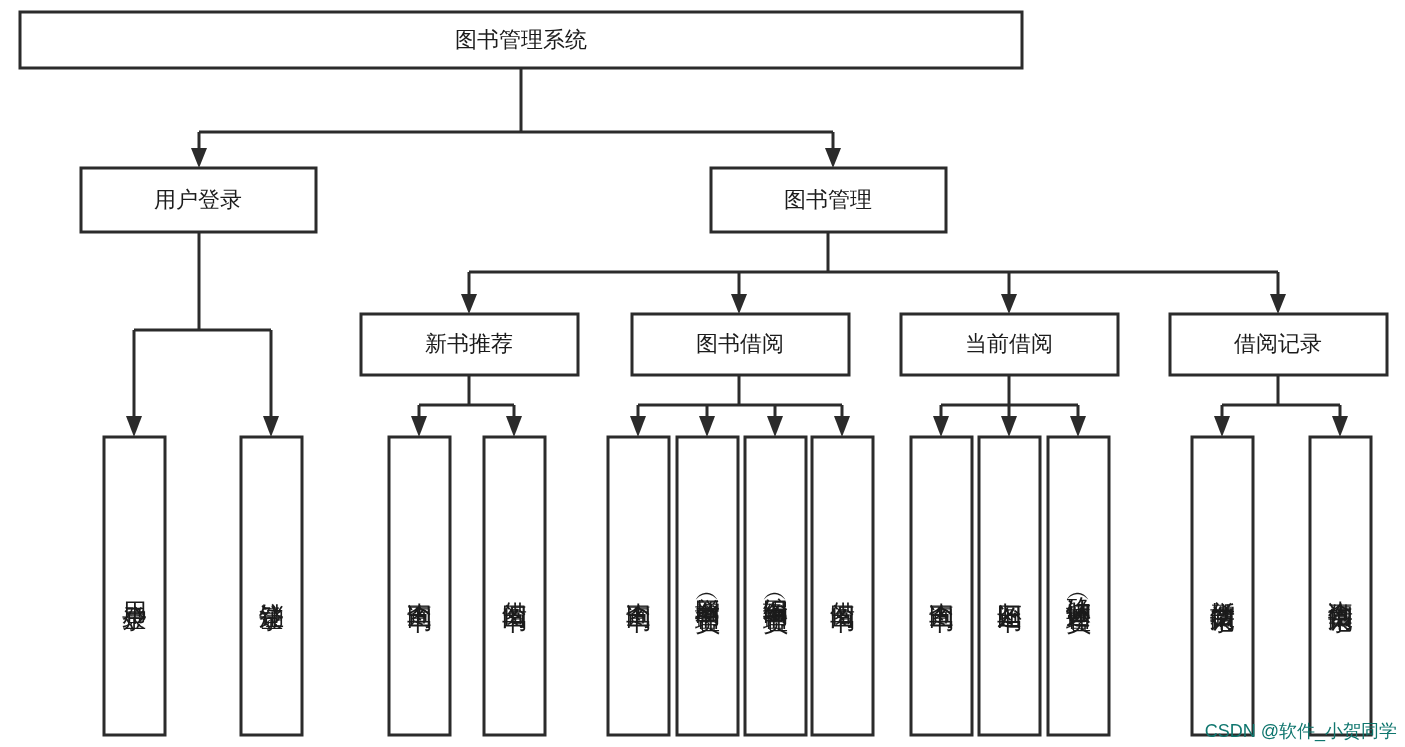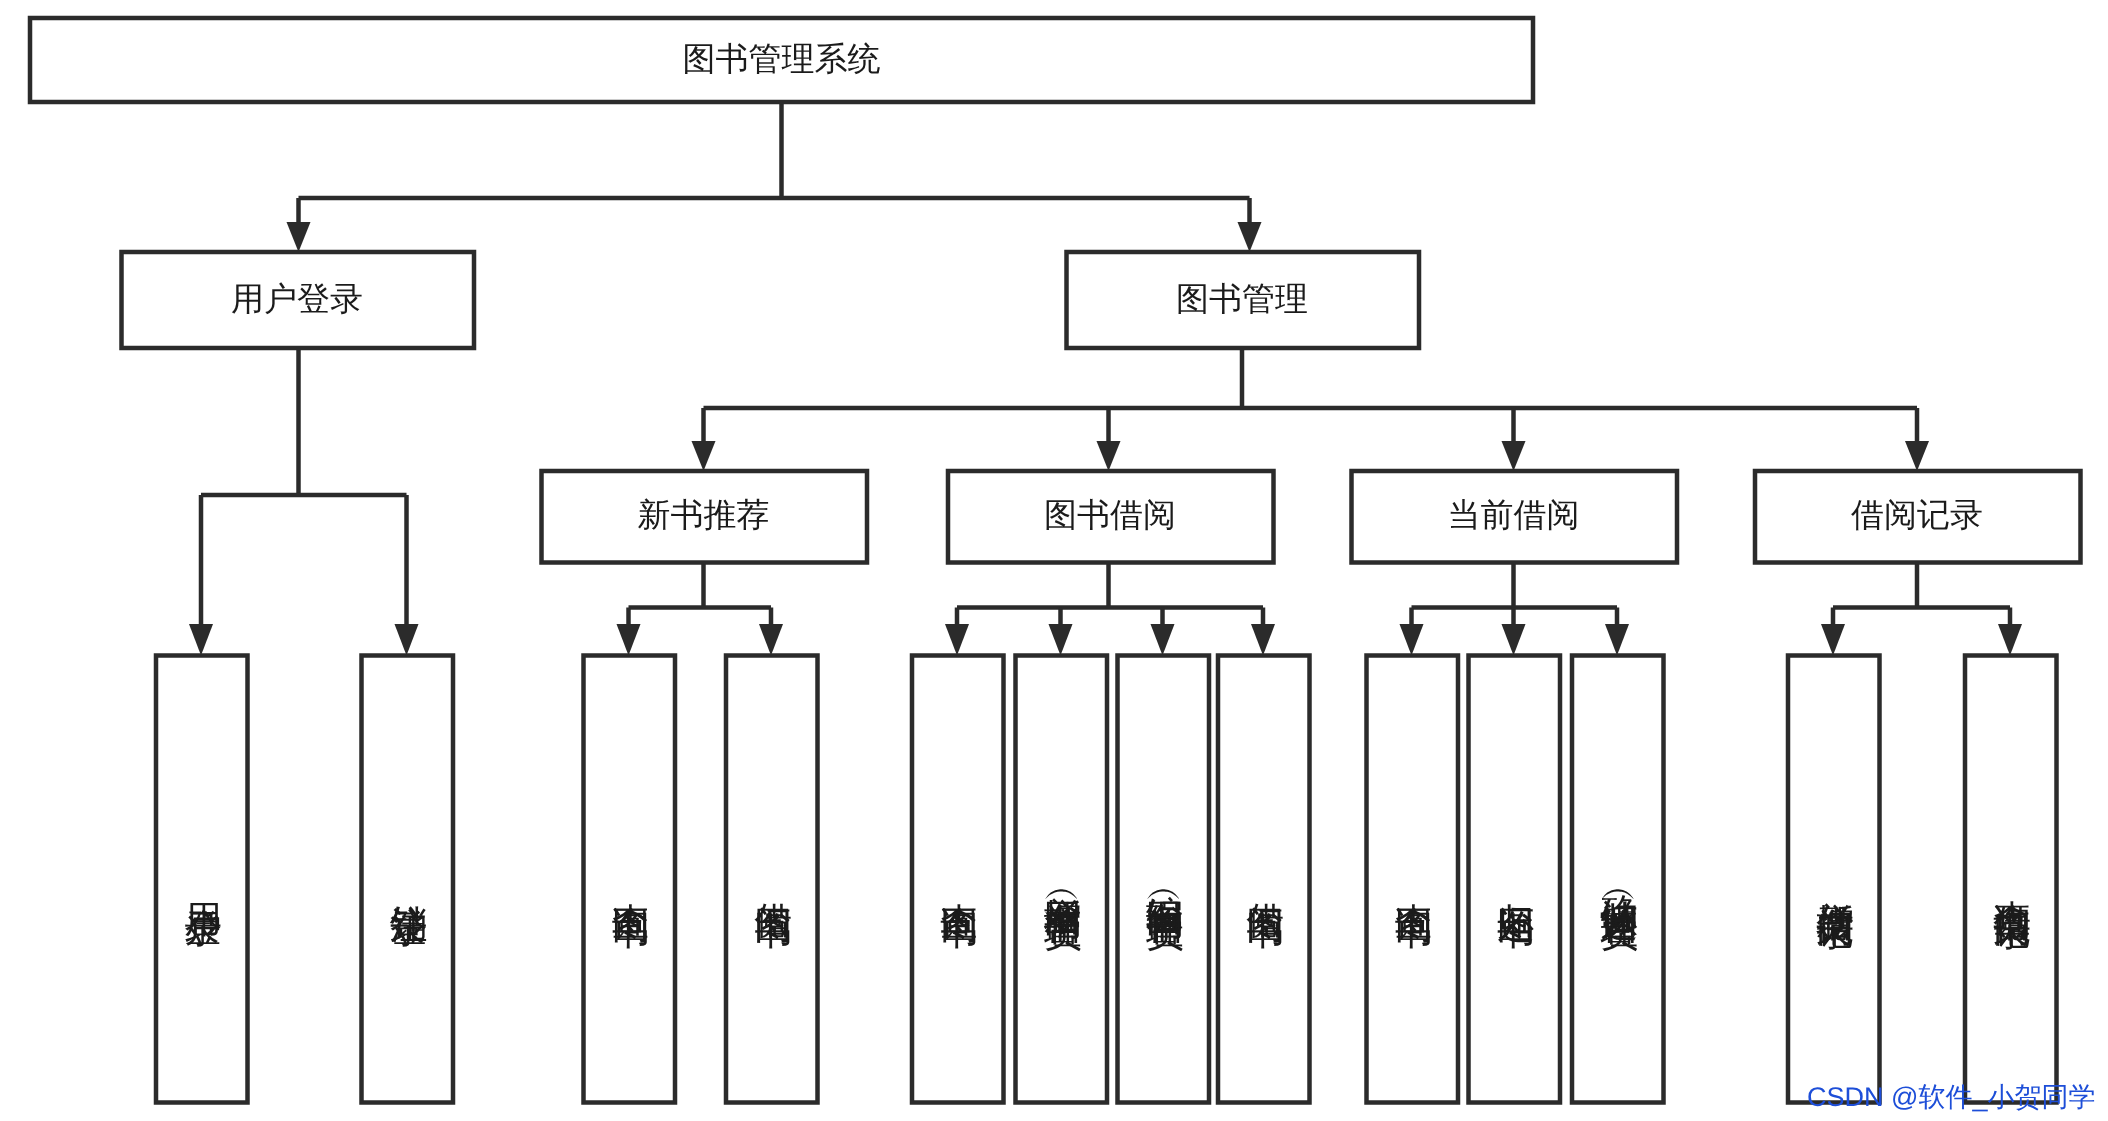--- a/index.html
+++ b/index.html
@@ -47,21 +47,21 @@
     letter-spacing:2px;
     color:#1b1b1b;
     white-space:nowrap;
   }
   .watermark{
     position:absolute;
     right:8px;
     bottom:4px;
     font-family:"Liberation Sans","DejaVu Sans",sans-serif;
     font-size:18px;
-    color:#1d4ed8;
+    color:#0f766e;
     white-space:nowrap;
   }
 </style>
 </head>
 <body>
 
 <div id="diagram-root">
 
   <svg class="flow" viewBox="0 0 1405 747" xmlns="http://www.w3.org/2000/svg">
 

